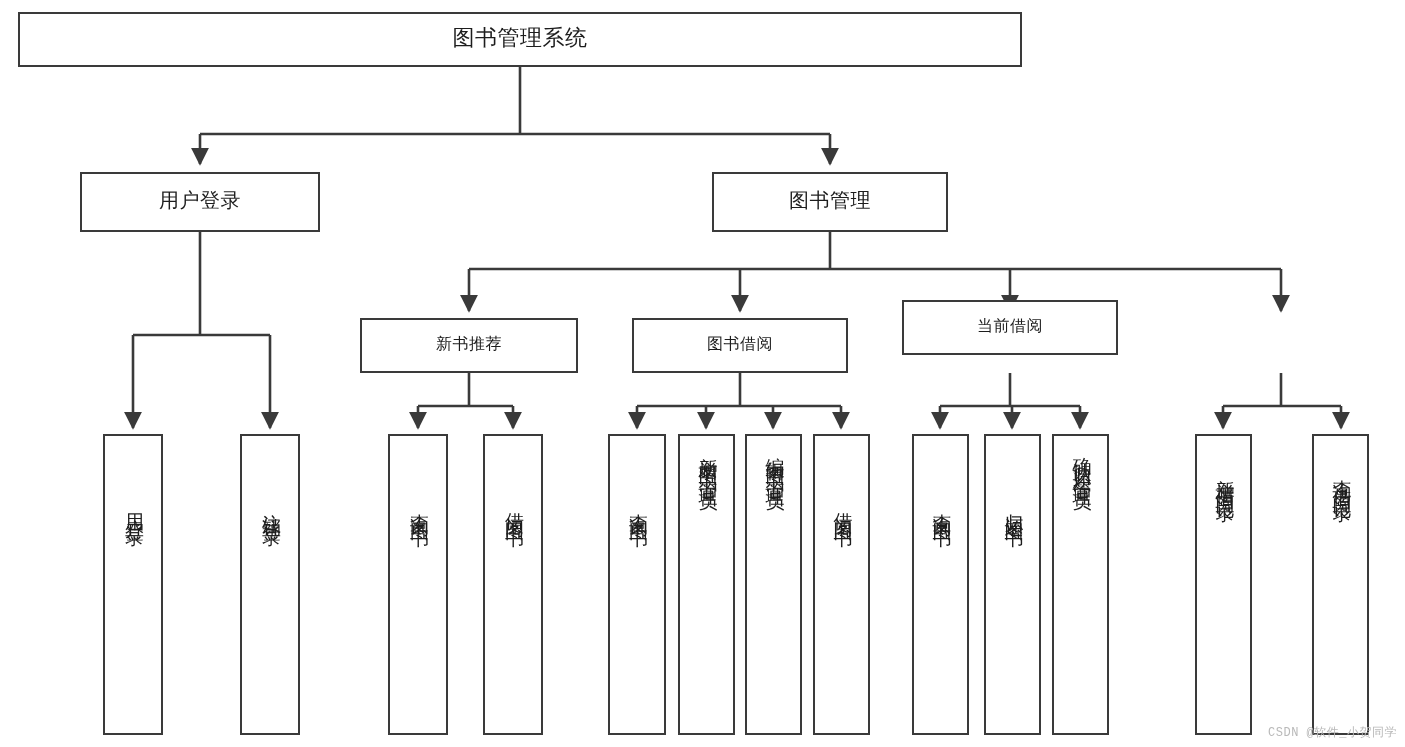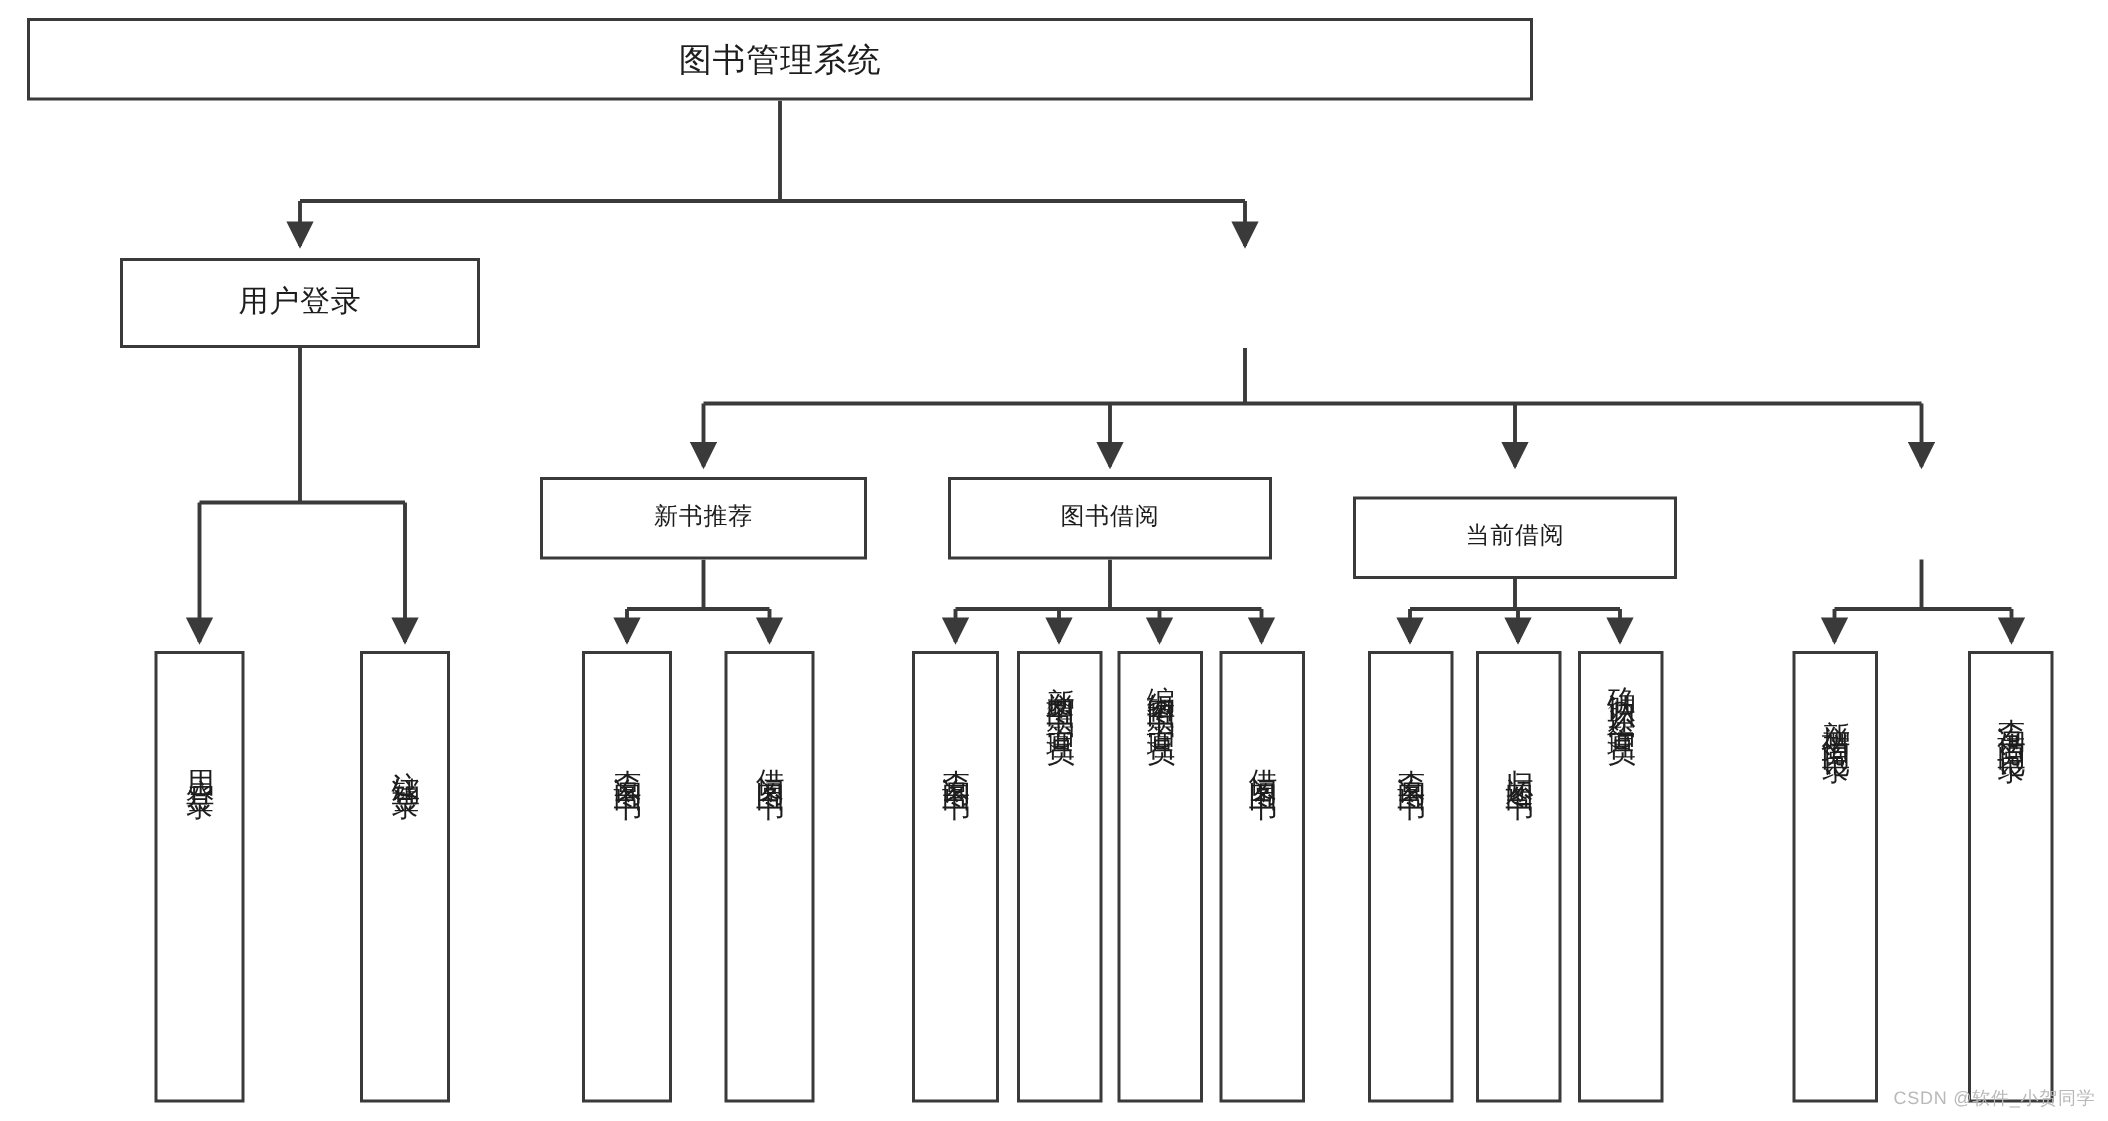--- a/index.html
+++ b/index.html
@@ -7,20 +7,21 @@
   body{
     font-family:"Liberation Sans","DejaVu Sans",sans-serif;
     -webkit-font-smoothing:antialiased;
   }
   #canvas{
     position:relative;
     width:1405px;
     height:747px;
     background:#ffffff;
     overflow:hidden;
+    font-family:Liberation Mono, monospace;
   }
   #svg-layer{
     position:absolute;
     left:0; top:0;
     width:1405px;
     height:747px;
     pointer-events:none;
   }
   .node{
     position:absolute;
@@ -128,30 +129,33 @@
   </svg>
 
   <div class="node root horiz" style="left:18px; top:12px; width:1004px; height:55px;">
     <span class="lbl">图书管理系统</span>
   </div>
 
   <div class="node lvl2 horiz" style="left:80px; top:172px; width:240px; height:60px;">
     <span class="lbl">用户登录</span>
   </div>
 
+  <div class="node lvl2 horiz" style="left:712px; top:172px; width:236px; height:60px;">
+    <span class="lbl">图书管理</span>
+  </div>
 
   <div class="node lvl3 horiz" style="left:360px; top:318px; width:218px; height:55px;">
     <span class="lbl">新书推荐</span>
   </div>
 
   <div class="node lvl3 horiz" style="left:632px; top:318px; width:216px; height:55px;">
     <span class="lbl">图书借阅</span>
   </div>
 
-  <div class="node lvl3 horiz" style="left:902px; top:331px; width:216px; height:55px;">
+  <div class="node lvl3 horiz" style="left:902px; top:300px; width:216px; height:55px;">
     <span class="lbl">当前借阅</span>
   </div>
 
 
   <div class="node leaf vert" style="left:103px; top:434px; width:60px; height:301px; padding-top:62px;">
     <span class="lbl">用户登录</span>
   </div>
 
   <div class="node leaf vert" style="left:240px; top:434px; width:60px; height:301px; padding-top:62px;">
     <span class="lbl">注销登录</span>

